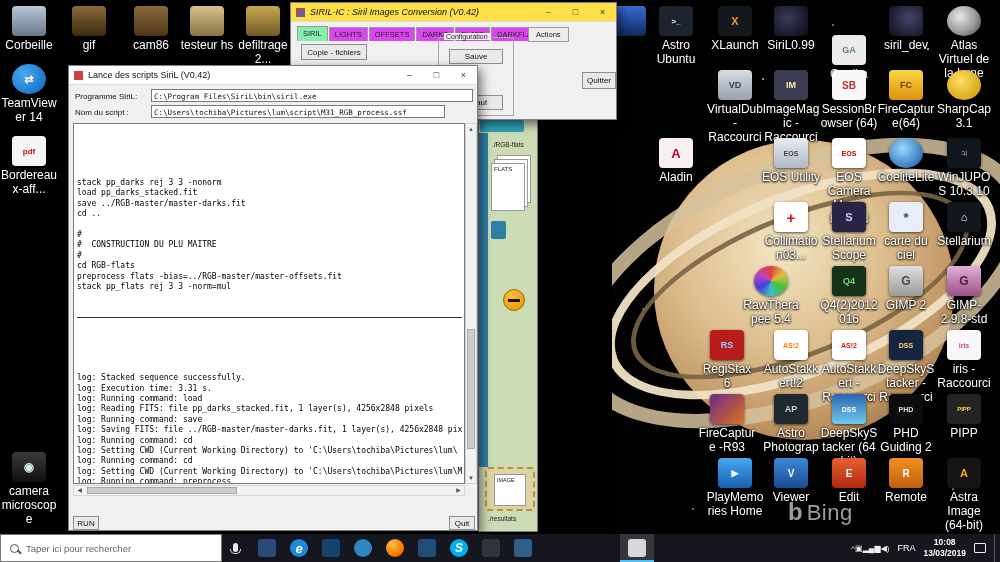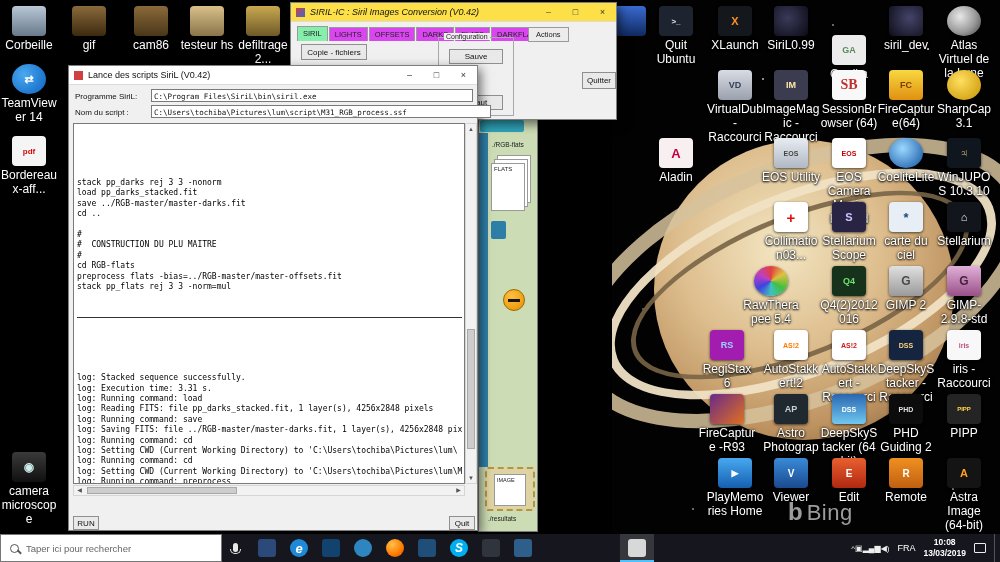--- a/index.html
+++ b/index.html
@@ -204,21 +204,21 @@
   <div class="dicon" style="left: 600px; top: 6px;">
       <div class="img" style="background: linear-gradient(rgb(58, 106, 208), rgb(16, 42, 96));">
           <span class="g"></span>
         </div>
       <div class="lbl"></div>
     </div>
       <div class="dicon" style="left: 647px; top: 6px;">
       <div class="img" style="background: rgb(29, 36, 48);">
           <span class="g" style="color: rgb(232, 232, 232); font-size: 8px;">&gt;_</span>
         </div>
-      <div class="lbl">Quit Ubuntu</div>
+      <div class="lbl">Astro Ubuntu</div>
     </div>
       <div class="dicon" style="left: 706px; top: 6px;">
       <div class="img" style="background: rgb(20, 24, 28);">
           <span class="g" style="color: rgb(255, 144, 32); font-size: 11px;">X</span>
         </div>
       <div class="lbl">XLaunch</div>
     </div>
       <div class="dicon" style="left: 762px; top: 6px;">
       <div class="img" style="background: radial-gradient(circle at 40% 40%, rgb(58, 58, 90), rgb(10, 10, 20));">
           <span class="g"></span>
@@ -250,21 +250,21 @@
       <div class="lbl">VirtualDub - Raccourci</div>
     </div>
       <div class="dicon" style="left: 762px; top: 70px;">
       <div class="img" style="background: rgb(60, 60, 80);">
           <span class="g" style="color: rgb(255, 233, 168); font-size: 9px;">IM</span>
         </div>
       <div class="lbl">ImageMagic - Raccourci</div>
     </div>
       <div class="dicon" style="left: 820px; top: 70px;">
       <div class="img" style="background: rgb(248, 248, 248);">
-          <span class="g" style="color: rgb(192, 48, 48); font-size: 14px; font-family: Liberation Serif, serif;">SB</span>
+          <span class="g" style="color: rgb(192, 48, 48); font-size: 10px;">SB</span>
         </div>
       <div class="lbl">SessionBrowser (64)</div>
     </div>
       <div class="dicon" style="left: 877px; top: 70px;">
       <div class="img" style="background: linear-gradient(rgb(248, 216, 64), rgb(224, 144, 16));">
           <span class="g" style="color: rgb(122, 60, 0); font-size: 9px;">FC</span>
         </div>
       <div class="lbl">FireCapture(64)</div>
     </div>
       <div class="dicon" style="left: 935px; top: 70px;">
@@ -345,21 +345,21 @@
         </div>
       <div class="lbl">GIMP 2</div>
     </div>
       <div class="dicon" style="left: 935px; top: 266px;">
       <div class="img" style="background: linear-gradient(rgb(224, 176, 216), rgb(154, 80, 136));">
           <span class="g" style="color: rgb(74, 32, 64); font-size: 12px;">G</span>
         </div>
       <div class="lbl">GIMP-2.9.8-std</div>
     </div>
       <div class="dicon" style="left: 698px; top: 330px;">
-      <div class="img" style="background: #a21caf;">
+      <div class="img" style="background: #b91c1c;">
           <span class="g" style="color: rgb(154, 208, 255); font-size: 9px;">RS</span>
         </div>
       <div class="lbl">RegiStax 6</div>
     </div>
       <div class="dicon" style="left: 762px; top: 330px;">
       <div class="img" style="background: rgb(255, 255, 255);">
           <span class="g" style="color: rgb(255, 122, 0); font-size: 7px;">AS!2</span>
         </div>
       <div class="lbl">AutoStakkert!2</div>
     </div>
@@ -502,21 +502,21 @@
       <span class="tbtns">
         <span class="tbtn">–</span>
         <span class="tbtn">□</span>
         <span class="tbtn">×</span>
       </span>
     </div>
     <div class="script-body">
       <span class="rlabel" style="left:6px;top:7px;">Programme SiriL:</span>
       <div class="entry" style="left:82px;top:4px;width:322px;height:13px;">C:\Program Files\SiriL\bin\siril.exe</div>
       <span class="rlabel" style="left:6px;top:23px;">Nom du script :</span>
-      <div class="entry" style="left:82px;top:20px;width:340px;height:13px;">C:\Users\tochiba\Pictures\lum\script\M31_RGB_process.ssf</div>
+      <div class="entry" style="left:82px;top:20px;width:294px;height:13px;">C:\Users\tochiba\Pictures\lum\script\M31_RGB_process.ssf</div>
 
       <div class="console">
         <div>
           
         <div class="cline">stack pp_darks rej 3 3 -nonorm</div><div class="cline">load pp_darks_stacked.fit</div><div class="cline">save ../RGB-master/master-darks.fit</div><div class="cline">cd ..</div><div class="cline"></div><div class="cline">#</div><div class="cline">#  CONSTRUCTION DU PLU MAITRE</div><div class="cline">#</div><div class="cline">cd RGB-flats</div><div class="cline">preprocess flats -bias=../RGB-master/master-offsets.fit</div><div class="cline">stack pp_flats rej 3 3 -norm=mul</div></div>
         <div class="sep"></div>
         <div>
           
         <div class="cline">log: Stacked sequence successfully.</div><div class="cline">log: Execution time: 3.31 s.</div><div class="cline">log: Running command: load</div><div class="cline">log: Reading FITS: file pp_darks_stacked.fit, 1 layer(s), 4256x2848 pixels</div><div class="cline">log: Running command: save</div><div class="cline">log: Saving FITS: file ../RGB-master/master-darks.fit, 1 layer(s), 4256x2848 pix</div><div class="cline">log: Running command: cd</div><div class="cline">log: Setting CWD (Current Working Directory) to 'C:\Users\tochiba\Pictures\lum\</div><div class="cline">log: Running command: cd</div><div class="cline">log: Setting CWD (Current Working Directory) to 'C:\Users\tochiba\Pictures\lum\M</div><div class="cline">log: Running command: preprocess</div></div>
       </div>

